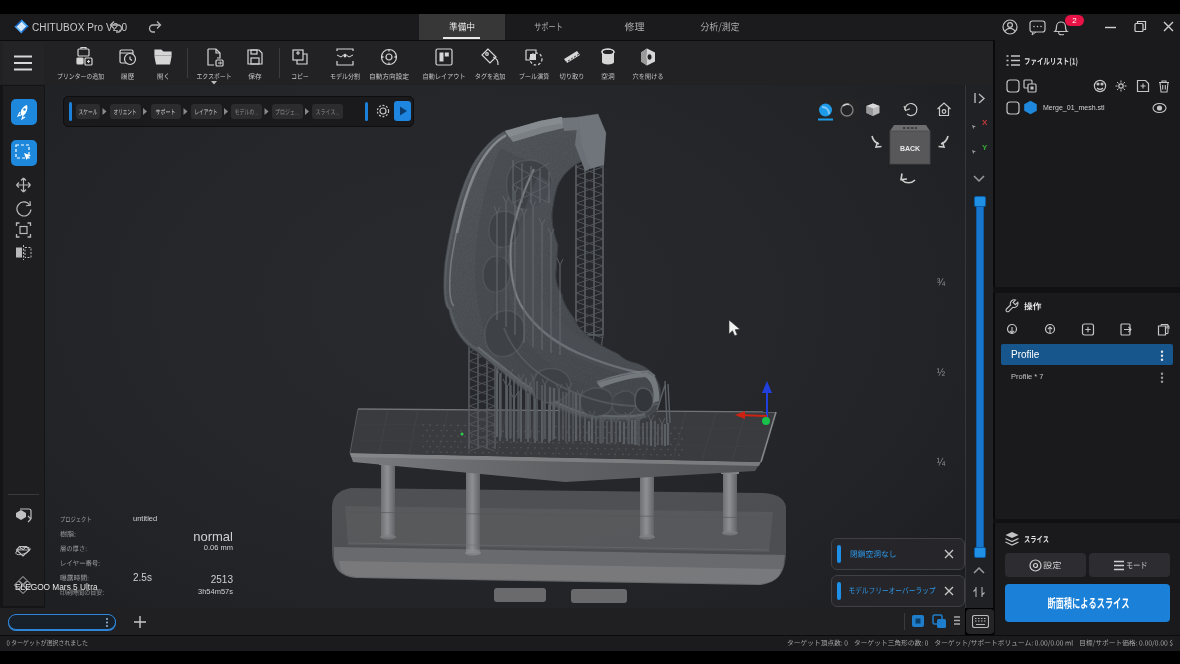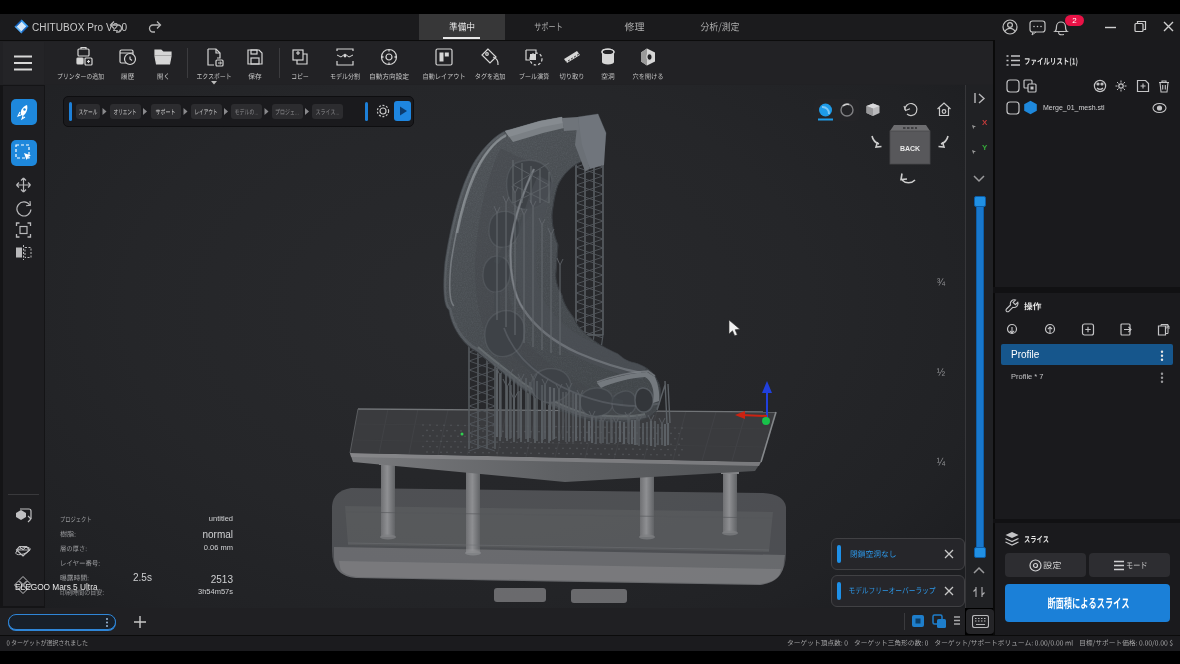--- a/index.html
+++ b/index.html
@@ -765,22 +765,22 @@
 <path d="M6,18 a11,11 0 0 0 7,8"></path>
       <path d="M15.5,28.5 l-5.5,0.5 1.5,-5"></path>
 <path d="M82,18 a11,11 0 0 1 -7,8"></path>
       <path d="M72.5,28.5 l5.5,0.5 -1.5,-5"></path>
 <path d="M36,62 a9,9 0 0 0 13,0"></path>
       <path d="M36,55.5 l-1,6 6,-0.5"></path>
 </svg>
     <div class="lat" style="left:930px;top:277px;width:22px;text-align:center;font-size:10px;color:#8e8f92">¾</div>
     <div class="lat" style="left:930px;top:367px;width:22px;text-align:center;font-size:10px;color:#8e8f92">½</div>
     <div class="lat" style="left:930px;top:457px;width:22px;text-align:center;font-size:10px;color:#8e8f92">¼</div>
-    <div class="lat" style="left:133px;top:514px;width:100px;text-align:right;font-size:7.5px;color:#cfd0d2">untitled</div>
-    <div class="lat" style="left:133px;top:529px;width:100px;text-align:right;font-size:10px;color:#cfd0d2">normal</div>
+    <div class="lat" style="left:133px;top:514px;width:100px;font-size:7.5px;color:#cfd0d2">untitled</div>
+    <div class="lat" style="left:133px;top:529px;width:100px;text-align:right;font-size:13px;color:#cfd0d2">normal</div>
     <div class="lat" style="left:133px;top:543px;width:100px;text-align:right;font-size:7.5px;color:#cfd0d2">0.06 mm</div>
     <div class="lat" style="left:133px;top:574px;width:100px;text-align:right;font-size:10px;color:#cfd0d2">2513</div>
     <div class="lat" style="left:133px;top:572px;width:100px;font-size:10px;color:#cfd0d2">2.5s</div>
     <div class="lat" style="left:133px;top:587px;width:100px;text-align:right;font-size:7.5px;color:#cfd0d2">3h54m57s</div>
     <div class="ab" style="left:831px;top:538px;width:134px;height:32px;background:#26262a;border:1px solid #414144;border-radius:6px"></div>
     <div class="ab" style="left:837px;top:545px;width:4px;height:18px;background:#1e90e8;border-radius:2px"></div>
     <svg class="ab" style="left:943px;top:548px" width="12" height="12" stroke="#c8c8c8" stroke-width="1.3">
 <path d="M2,2 l8,8 M10,2 l-8,8"></path>
     </svg>
     <div class="ab" style="left:831px;top:575px;width:134px;height:32px;background:#26262a;border:1px solid #414144;border-radius:6px"></div>

